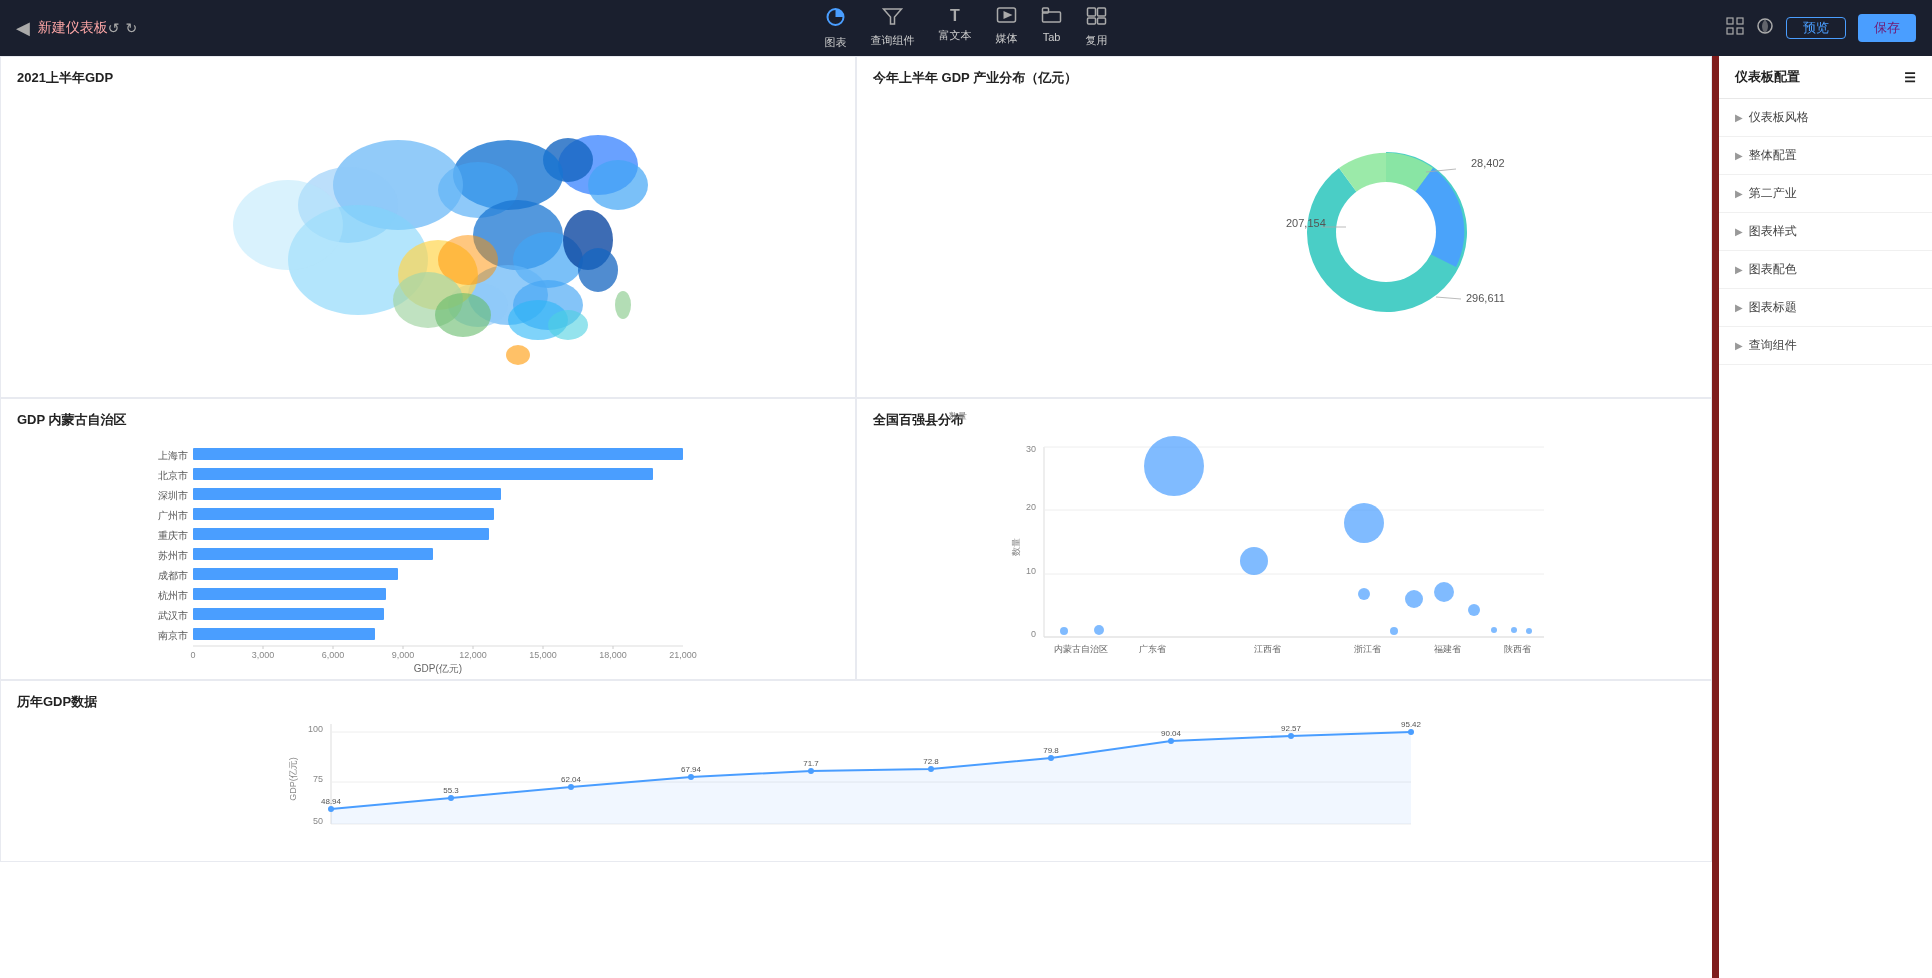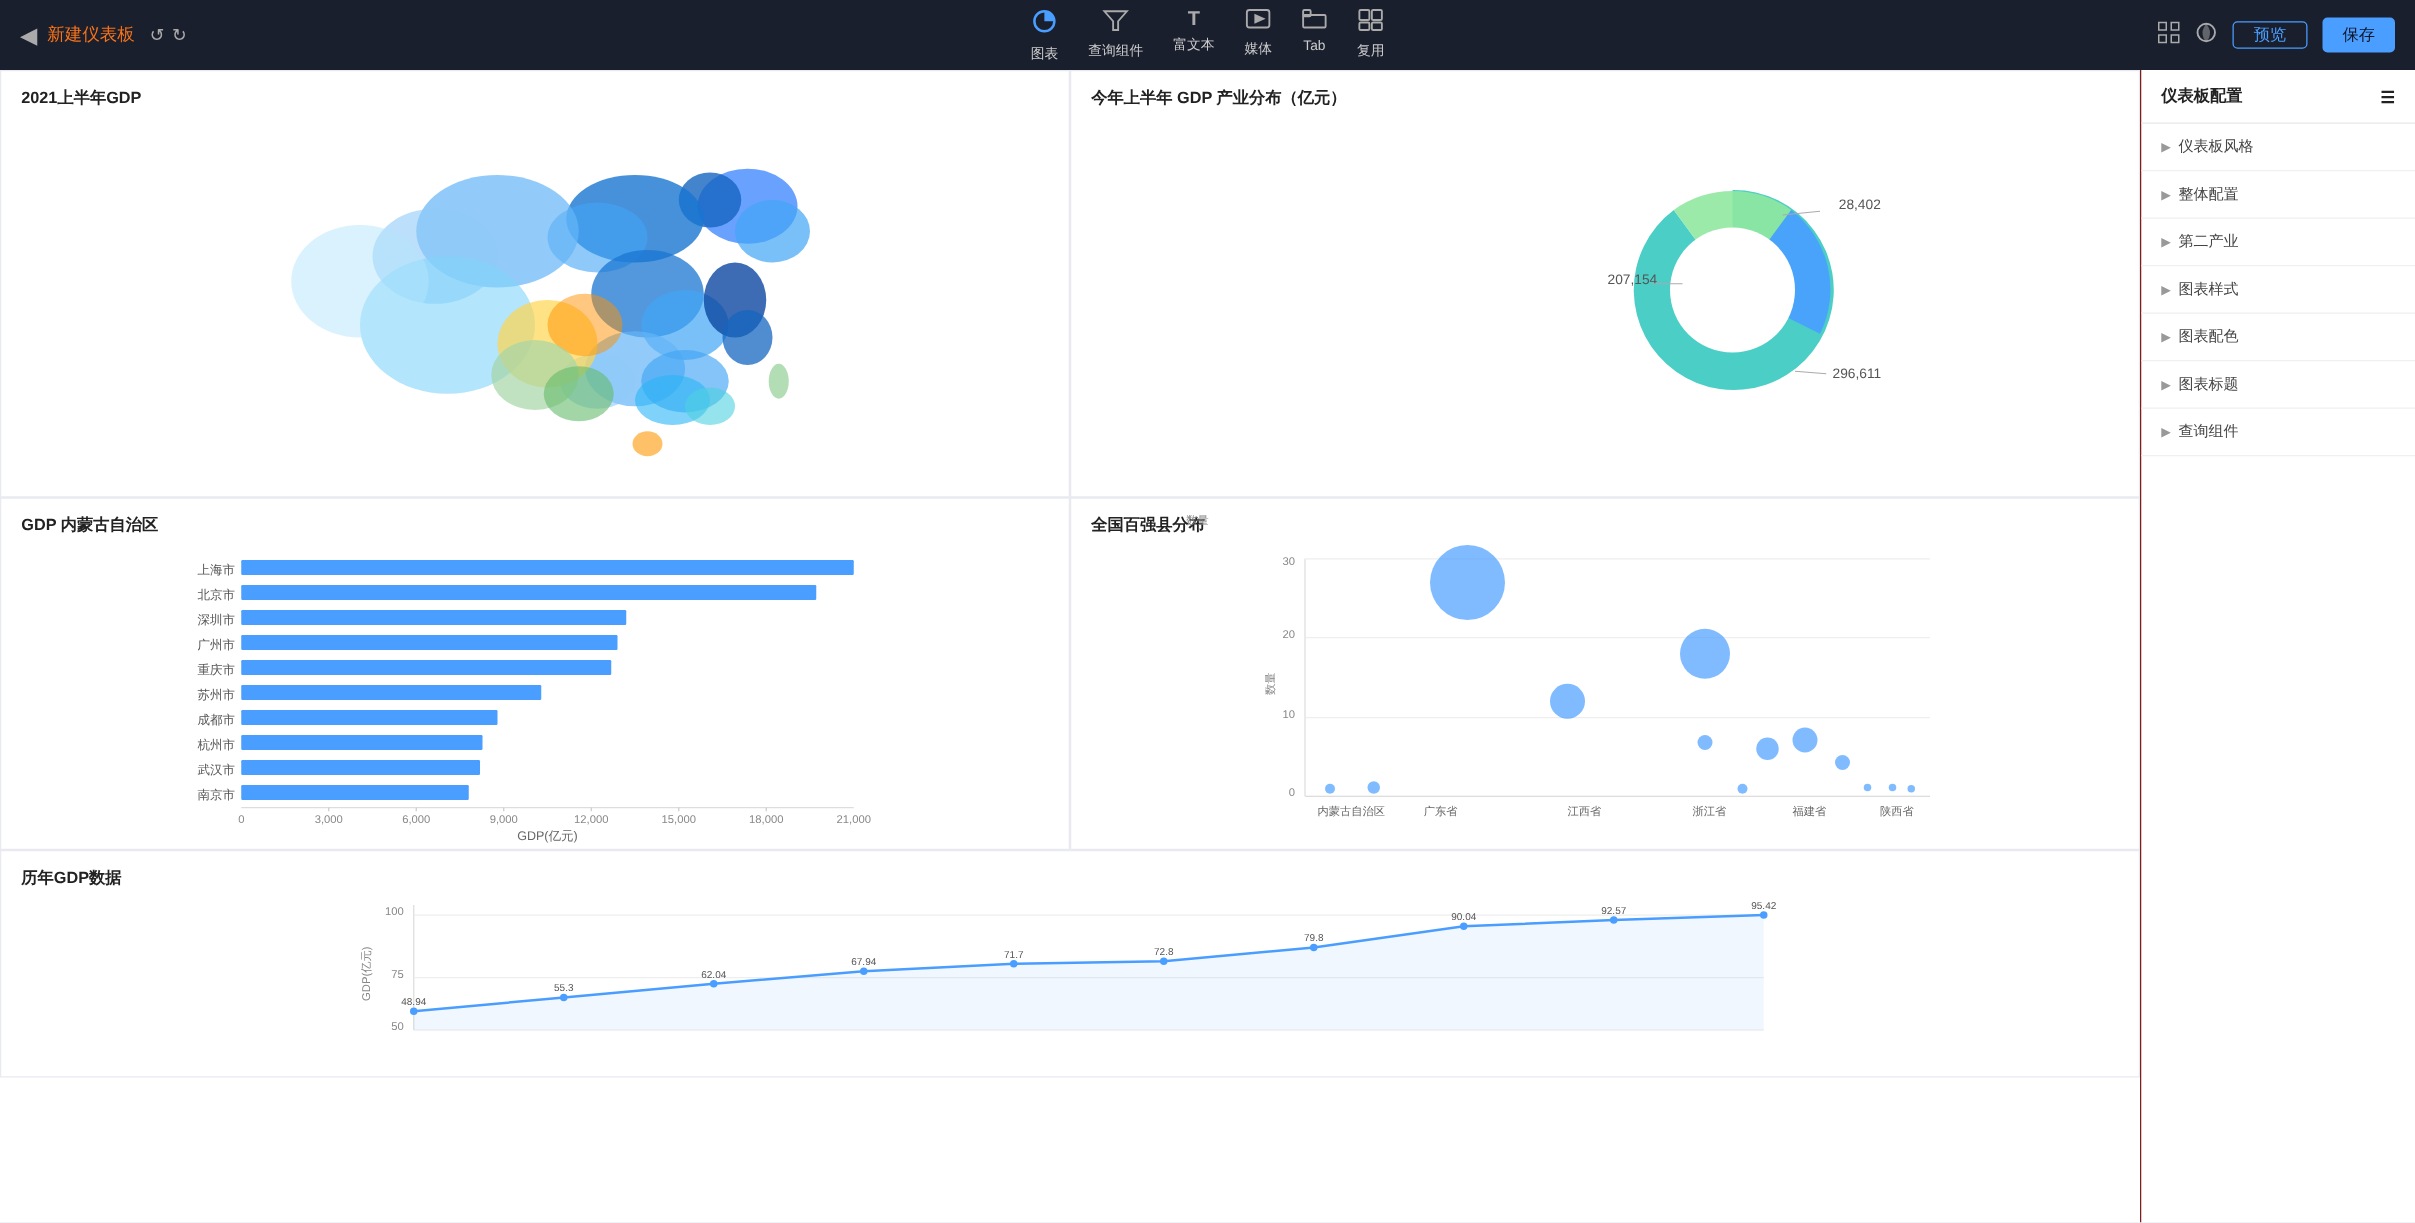--- a/index.html
+++ b/index.html
@@ -14,23 +14,22 @@
       padding: 0 16px;
       position: relative;
     }
     #topbar .back-btn {
       color: #aaa;
       font-size: 18px;
       cursor: pointer;
       margin-right: 8px;
     }
     #topbar .title {
-      color: #f97316;
+      color: #fca5a5;
       font-size: 14px;
-      margin-right: 12px;
     }
     #topbar .undo-redo {
       display: flex; gap: 6px; color: #aaa; font-size: 14px;
     }
     .undo-redo span { cursor: pointer; }
     #topbar .center-tools {
       position: absolute;
       left: 50%;
       transform: translateX(-50%);
       display: flex;
@@ -57,21 +56,21 @@
       border: 1px solid #4a9eff;
       color: #4a9eff;
       background: transparent;
       padding: 1px 16px;
       border-radius: 4px;
       cursor: pointer;
       font-size: 13px;
     }
     .save-btn {
       background: #4a9eff;
-      color: #0f172a;
+      color: #701a75;
       border: none;
       padding: 5px 16px;
       border-radius: 4px;
       cursor: pointer;
       font-size: 13px;
     }
     .icon-btn { color: #aaa; font-size: 16px; cursor: pointer; }
 
     
     #main {
@@ -135,21 +134,21 @@
     
     .line-panel {
       grid-column: 1 / 3;
       height: 180px;
     }
 
     
     #sidebar {
       width: 220px;
       background: #fff;
-      border-left: 1px solid #7f1d1d;
+      border-left: 7px solid #7f1d1d;
       display: flex;
       flex-direction: column;
     }
     .sidebar-header {
       padding: 12px 16px;
       font-size: 13px;
       font-weight: bold;
       color: #222;
       border-bottom: 1px solid #e8e8e8;
       display: flex;

